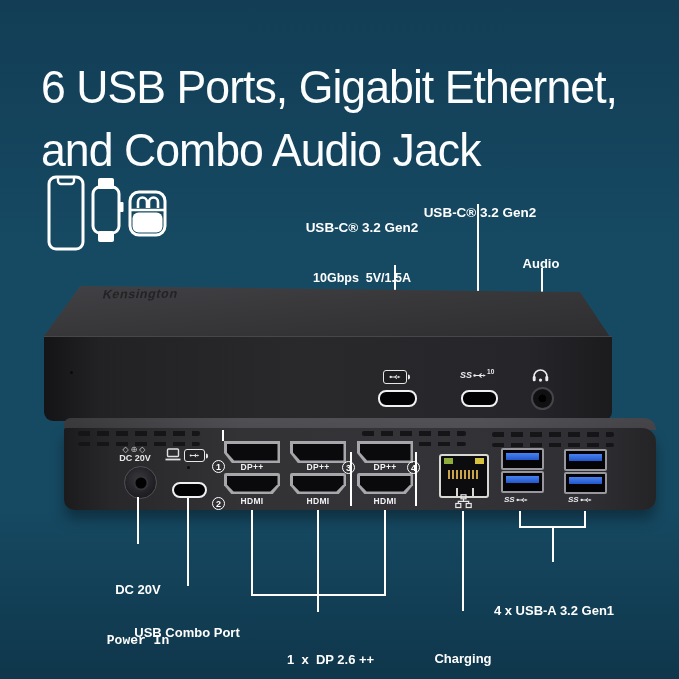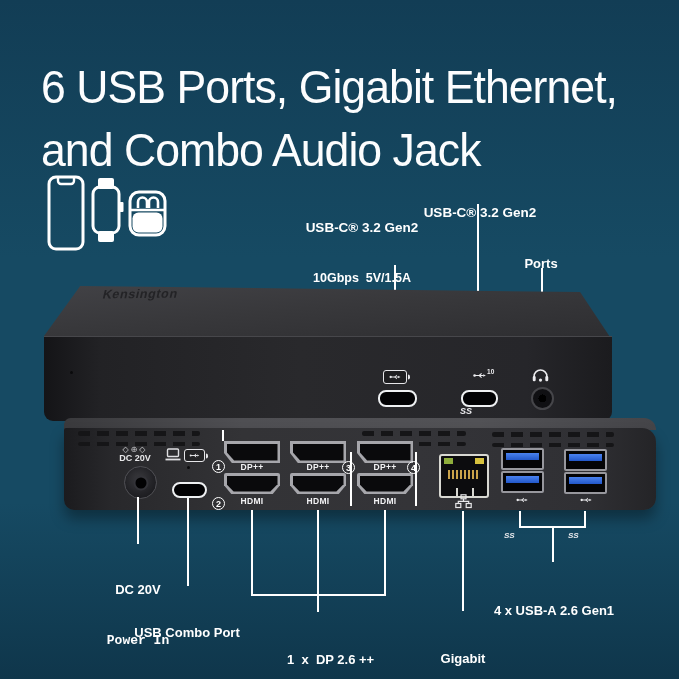--- a/index.html
+++ b/index.html
@@ -28,21 +28,21 @@
     letter-spacing:.6px;transform:skewX(-14deg) rotate(-.6deg);font-weight:600;}
   .pinhole{position:absolute;left:70px;top:371px;width:3px;height:3px;border-radius:50%;background:#0a0a0c;}
   .usbc{position:absolute;border:2px solid #eef0f2;border-radius:8px;background:#020204;}
   .jack{position:absolute;left:531px;top:387px;width:19px;height:19px;border-radius:50%;
     border:2px solid #46464a;background:radial-gradient(circle,#000 0 4px,#101013 4px);}
   .batt{position:absolute;border:1.5px solid #e6e6e9;border-radius:3px;background:rgba(0,0,0,.25);
     display:flex;align-items:center;justify-content:center;}
   .batt::after{content:"";position:absolute;right:-4px;top:50%;transform:translateY(-50%);
     width:2.5px;height:5px;background:#e6e6e9;border-radius:0 2px 2px 0;}
   .ssrow{position:absolute;display:flex;align-items:flex-start;gap:1px;color:#ececef;}
-  .ssword{font-style:italic;font-weight:700;margin-top:36px;}
+  .ssword{font-style:italic;font-weight:700;}
   .sup10{font-size:6.5px;font-weight:700;margin-top:-2px;}
   
   .sliver{position:absolute;left:64px;top:418px;width:592px;height:12px;border-radius:10px 18px 0 0;
     background:linear-gradient(90deg,#3a3a3d 0%,#4f4f53 30%,#525256 70%,#454549 100%);}
   .panel{position:absolute;left:64px;top:428px;width:592px;height:82px;border-radius:2px 14px 12px 10px;
     background:linear-gradient(90deg,#1b1b1e 0%,#28282b 8%,#333336 30%,#343438 60%,#303034 88%,#242427 100%);
     box-shadow:0 9px 14px rgba(0,0,0,.35);}
   .vent{position:absolute;height:15px;display:flex;flex-direction:column;justify-content:space-between;}
   .vent>i{display:block;height:4.5px;border-radius:2px;
     background:repeating-linear-gradient(90deg,#151517 0 12px,rgba(0,0,0,0) 12px 19px);}
@@ -112,21 +112,21 @@
     <div class="sb" style="font-size:12.5px;line-height:14.5px;">(supports BC 1.2*)</div>
     <div class="note" style="margin-top:7px;">*USB Battery Charging 1.2-compliant devices</div>
     <div class="note">(up to 5V/ 2.4A for Apple Devices)</div>
   </div>
 
   <div class="lbl" style="left:400px;top:169px;width:160px;">
     <div class="b" style="font-size:13.5px;line-height:15px;">USB-C® 3.2 Gen2</div>
   </div>
 
   <div class="lbl" style="left:495px;top:221px;width:92px;">
-    <div class="b" style="font-size:13px;line-height:14.5px;">Ports</div>
+    <div class="b" style="font-size:13px;line-height:14.5px;">Audio</div>
     <div class="b" style="font-size:13px;line-height:14.5px;">Combo Jack</div>
     <div class="sb" style="font-size:12.5px;line-height:14.5px;">3.5 mm</div>
   </div>
 
   <div class="ln" style="left:394px;top:265px;height:103px;"></div>
   <div class="ln" style="left:477px;top:204px;height:166px;"></div>
   <div class="ln" style="left:541px;top:268px;height:100px;"></div>
 
   <div class="dock-top"></div>
   <div class="dock-face"></div>
@@ -305,21 +305,21 @@
     <div class="b" style="font-size:13px;line-height:15px;">Up to 100W</div>
   </div>
 
   <div class="lbl" style="left:287px;top:616px;width:130px;text-align:left;">
     <div class="b" style="font-size:13px;line-height:15.5px;">1  x  DP 2.6 ++</div>
     
     
   </div>
 
   <div class="lbl" style="left:383px;top:615px;width:160px;">
-    <div class="b" style="font-size:13px;line-height:15.5px;">Gigabit</div>
+    <div class="b" style="font-size:13px;line-height:15.5px;">Charging</div>
     
   </div>
 
   <div class="lbl" style="left:473px;top:567px;width:162px;">
-    <div class="b" style="font-size:13px;line-height:15.5px;">4 x USB-A 2.6 Gen1</div>
+    <div class="b" style="font-size:13px;line-height:15.5px;">4 x USB-A 3.2 Gen1</div>
   </div>
 
 </div>
 
 </body></html>

